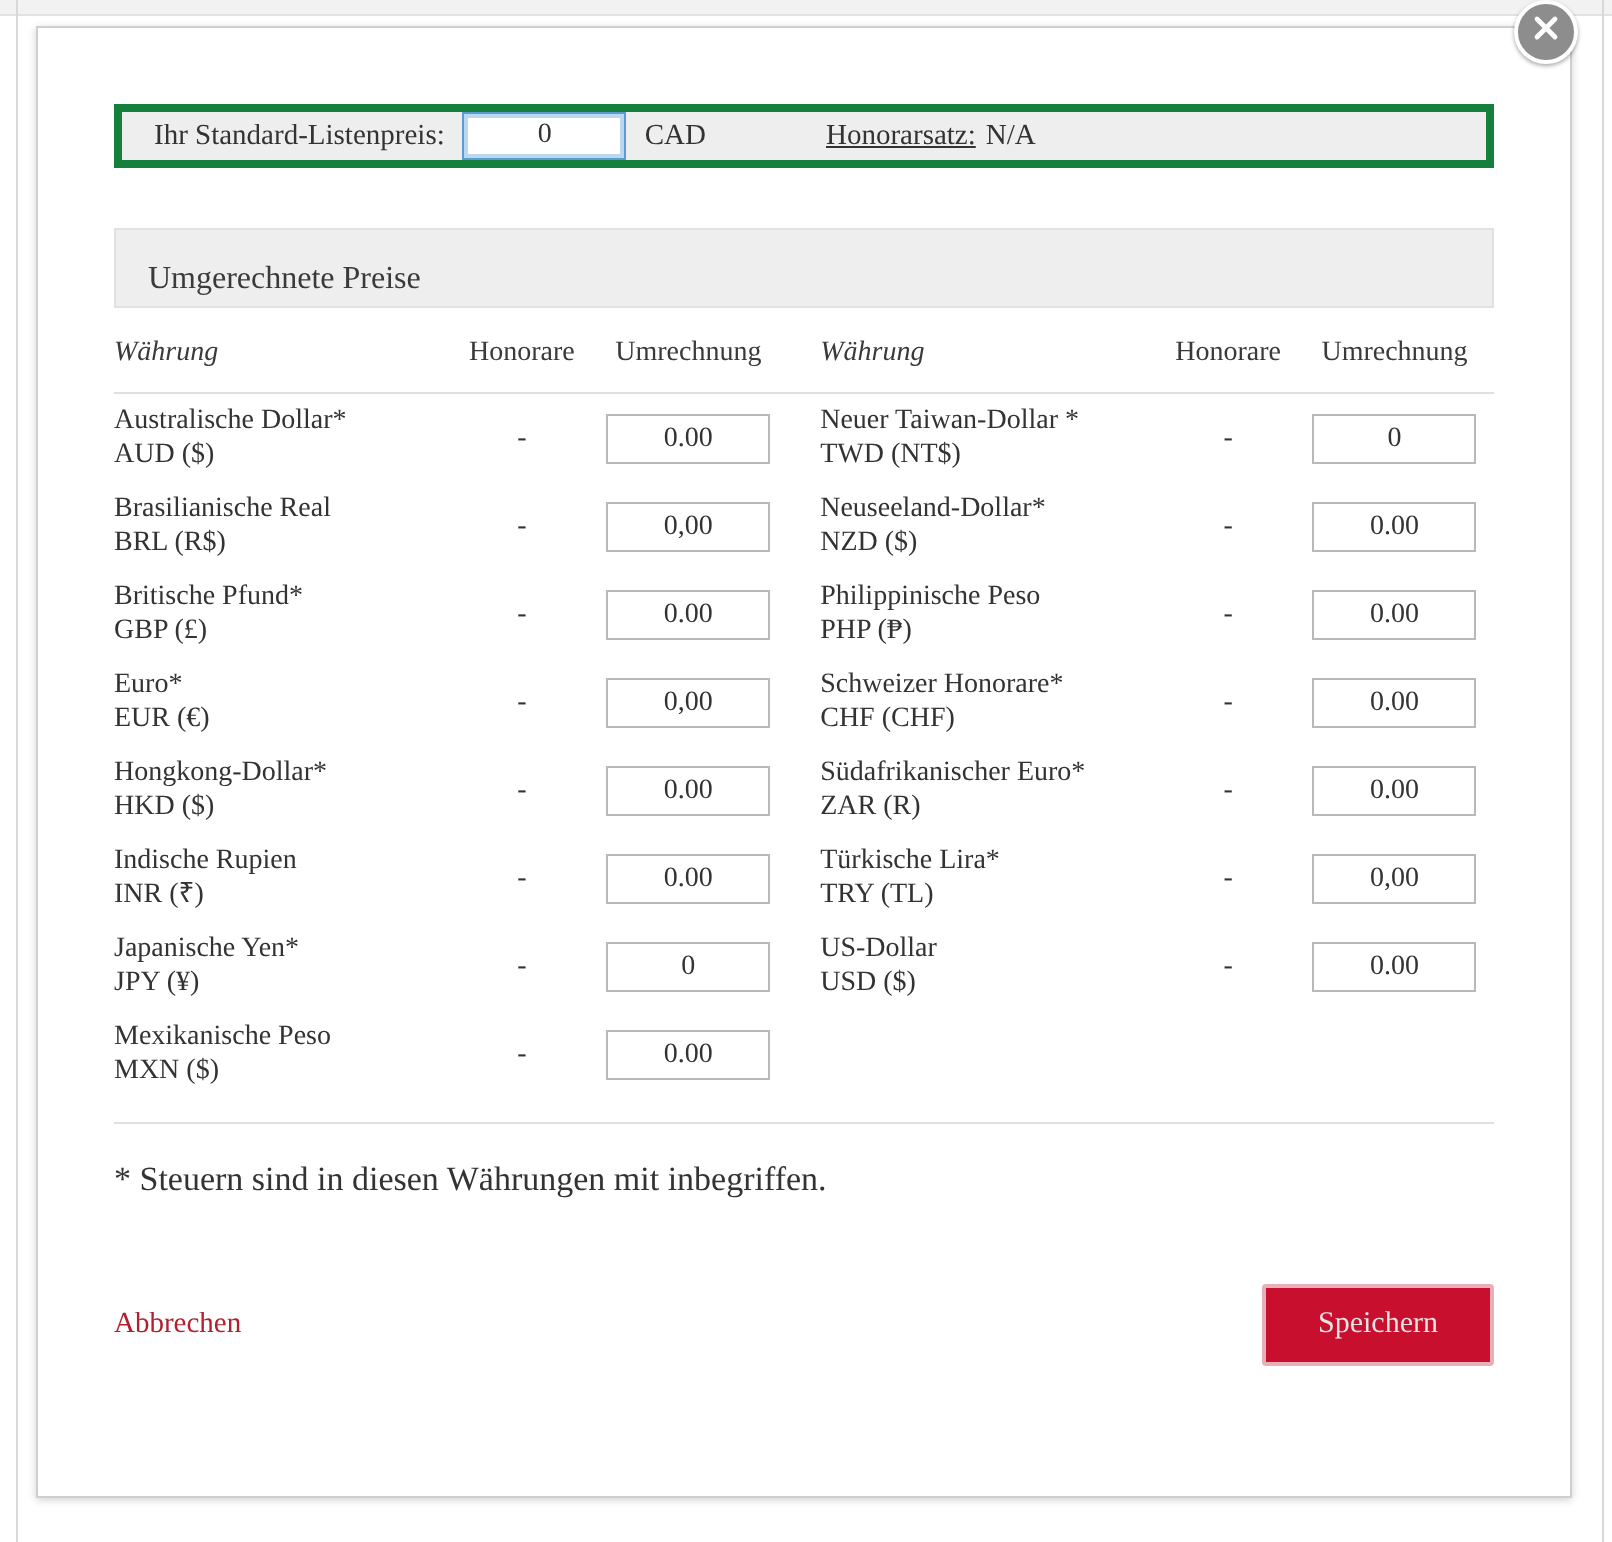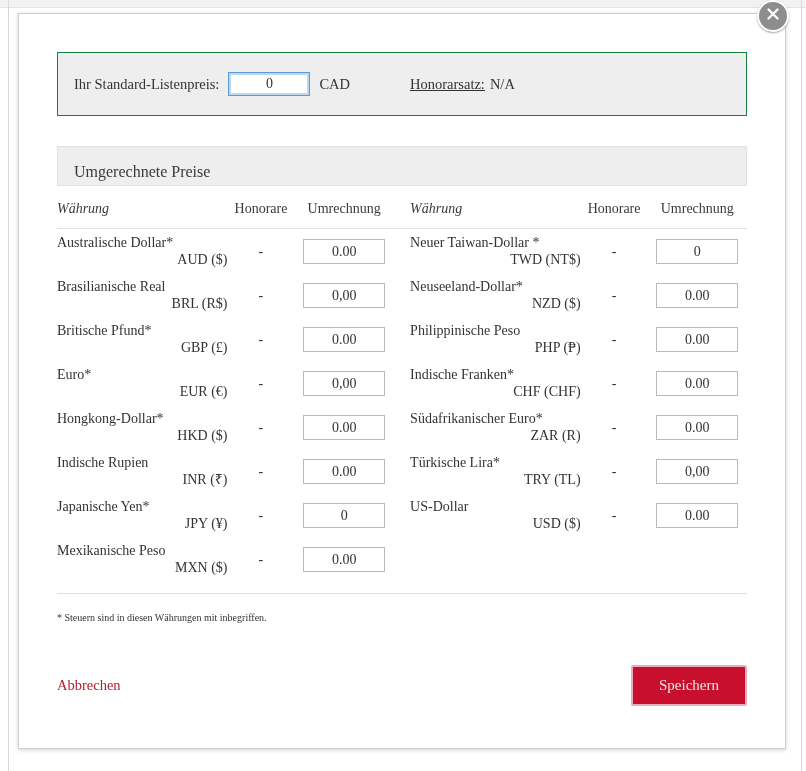--- a/index.html
+++ b/index.html
@@ -86,22 +86,22 @@
     font-weight: normal;
     color: #3a3a3a;
     margin: 0 0 22px 0;
     padding-bottom: 16px;
     border-bottom: 1px solid #e0e0e0;
     letter-spacing: 0.1px;
   }
 
   .list-price-bar {
     background: #eeeeee;
-    border: 1px solid #15803d;
-    height: 64px;
+    border: 4px solid #15803d;
+    height: 32px;
     display: flex;
     align-items: center;
     padding: 0 16px;
     box-sizing: border-box;
     margin-bottom: 30px;
   }
   .list-price-bar .lbl {
     font-size: 14.5px;
     color: #333;
   }
@@ -173,40 +173,40 @@
   .col-fee   { width: 66px;  text-align: center !important; }
   .col-conv  { width: 98px;  text-align: center !important; }
   .col-gap   { width: 16px;  }
   table.rates td {
     padding: 6px 0 5px 0;
     vertical-align: middle;
     font-size: 14px;
     color: #333;
   }
   .cur-name { display: block; line-height: 1.18; }
-  .cur-code { display: block; line-height: 1.18; text-align: right; }
+  .cur-code { display: block; line-height: 1.18; }
   .fee-dash { text-align: center; color: #555; }
   .conv-cell { text-align: center; }
   .conv-input {
     width: 82px;
     height: 25px;
     border: 1px solid #b9b9b9;
     background: #ffffff;
     font-family: "Liberation Serif", serif;
     font-size: 14px;
     text-align: center;
     color: #333;
     box-sizing: border-box;
   }
 
   .footnote {
     border-top: 1px solid #e0e0e0;
     margin-top: 12px;
     padding-top: 18px;
-    font-size: 10px;
+    font-size: 17px;
     color: #333;
   }
 
   .actions {
     margin-top: 42px;
     display: flex;
     align-items: center;
     justify-content: space-between;
     gap: 32px;
   }
@@ -319,21 +319,21 @@
           </tr>
           <tr>
             <td>
               <span class="cur-name">Euro*</span>
               <span class="cur-code">EUR (€)</span>
             </td>
             <td class="fee-dash">-</td>
             <td class="conv-cell"><input class="conv-input" type="text" value="0,00" style=""></td>
             <td></td>
             <td>
-              <span class="cur-name">Indische Franken*</span>
+              <span class="cur-name">Schweizer Honorare*</span>
               <span class="cur-code">CHF (CHF)</span>
             </td>
             <td class="fee-dash">-</td>
             <td class="conv-cell"><input class="conv-input" type="text" value="0.00" style=""></td>
           </tr>
           <tr>
             <td>
               <span class="cur-name">Hongkong-Dollar*</span>
               <span class="cur-code">HKD ($)</span>
             </td>

